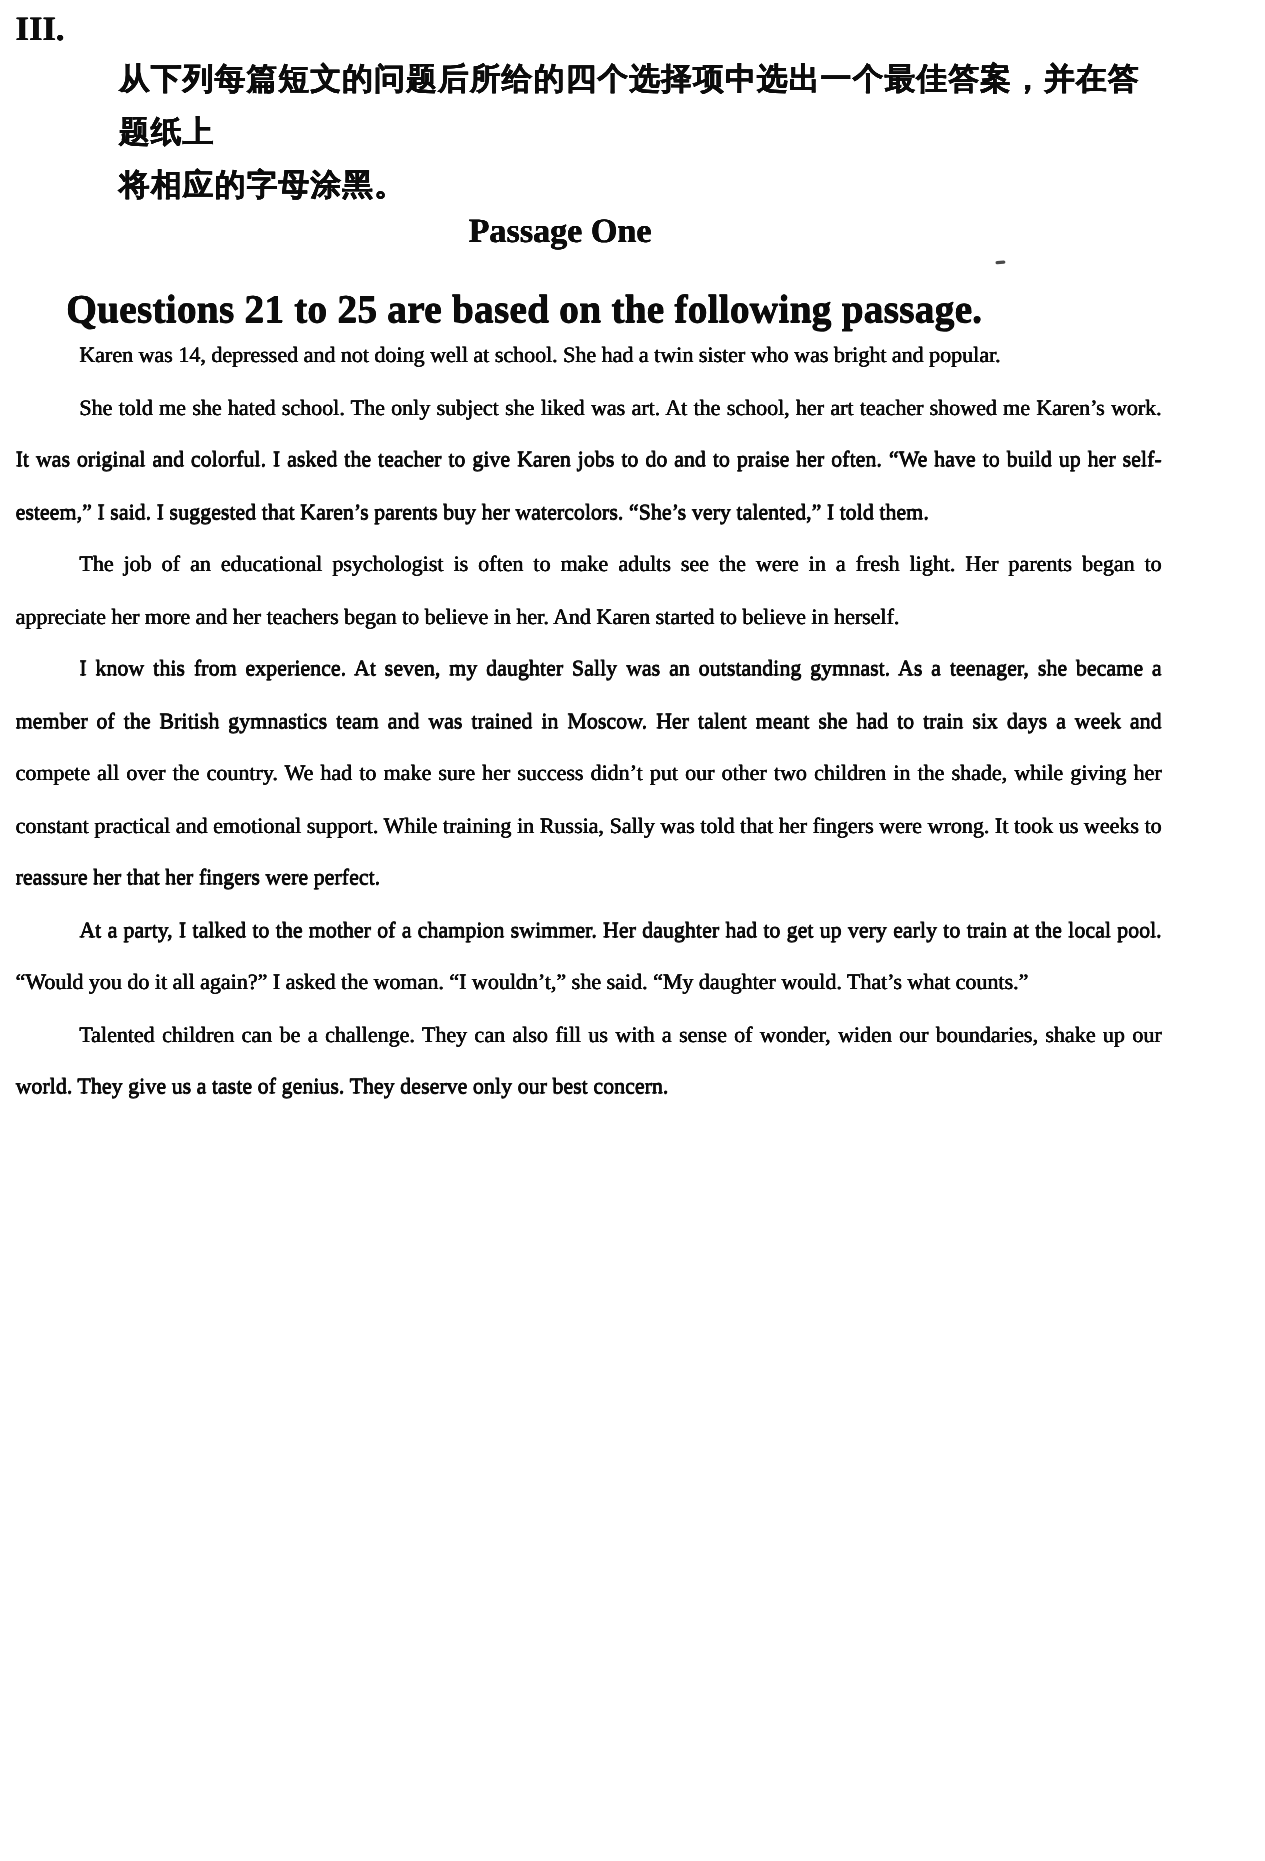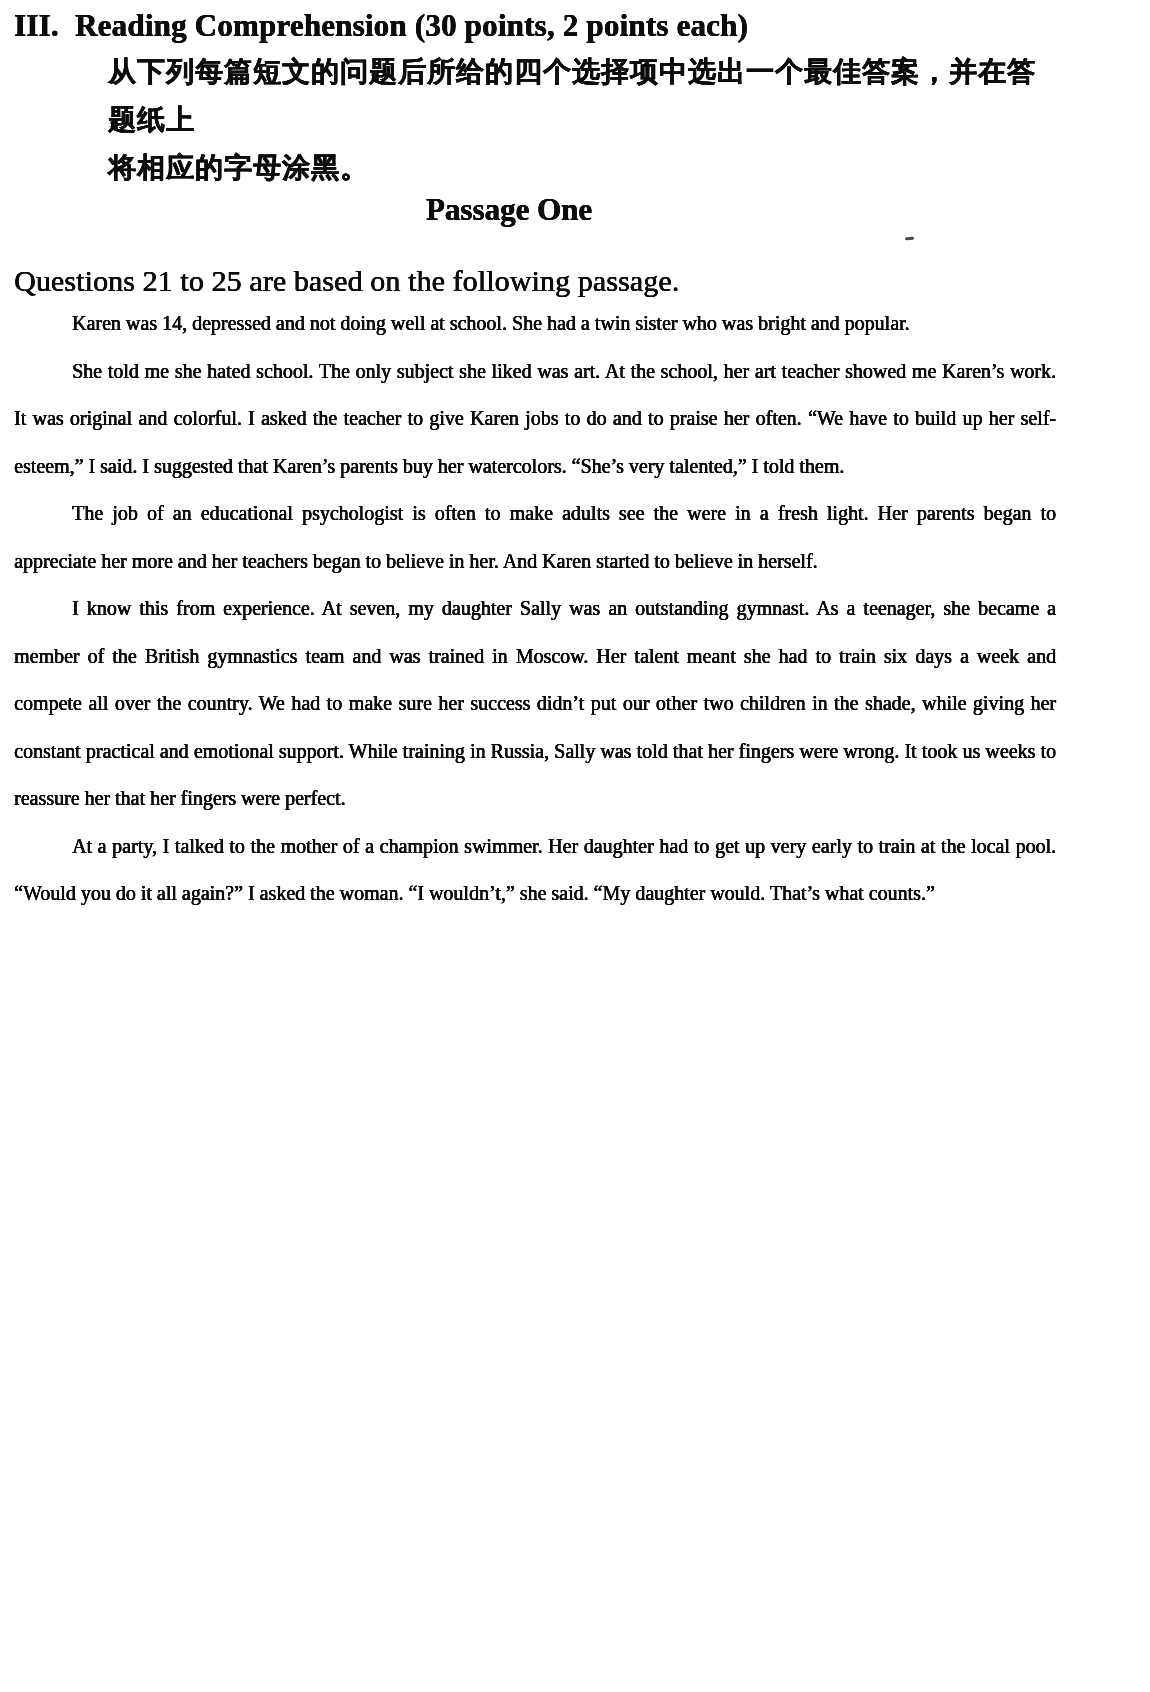--- a/index.html
+++ b/index.html
@@ -38,24 +38,25 @@
   }
   .passage-title {
     margin-right: 32px;
     text-align: center;
     font-weight: bold;
     font-size: 31px;
     line-height: 36px;
   }
   .lead {
     margin-top: 34px;
-    font-weight: normal;
-    font-size: 30px;
+    font-weight: bold;
+    font-size: 36px;
     line-height: 38px;
     letter-spacing: 0.1px;
+    margin-left: 46px;
   }
   .body-text {
     width: 1042px;
     font-size: 20px;
     line-height: 47.5px;
     text-align: justify;
   }
   .body-text p {
     margin: 0;
     text-indent: 58px;
@@ -72,35 +73,35 @@
     text-shadow: none;
   }
 </style>
 </head>
 <body>
 
 <div class="page">
 
   <div class="section-header">
     <span class="section-number">III.</span>
-    <span class="section-title">Reading Comprehension (30 points, 2 points each)</span>
   </div>
 
   <div class="instructions">
     <div>从下列每篇短文的问题后所给的四个选择项中选出一个最佳答案，并在答题纸上</div>
     <div>将相应的字母涂黑。</div>
   </div>
 
   <div class="passage-title">Passage One</div>
 
   <div class="lead">Questions 21 to 25 are based on the following passage.</div>
 
   <div class="body-text">
     <p>Karen was 14, depressed and not doing well at school. She had a twin sister who was bright and popular.</p>
     <p>She told me she hated school. The only subject she liked was art. At the school, her art teacher showed me Karen’s work. It was original and colorful. I asked the teacher to give Karen jobs to do and to praise her often. “We have to build up her self-esteem,” I said. I suggested that Karen’s parents buy her watercolors. “She’s very talented,” I told them.</p>
     <p>The job of an educational psychologist is often to make adults see the were in a fresh light. Her parents began to appreciate her more and her teachers began to believe in her. And Karen started to believe in herself.</p>
     <p>I know this from experience. At seven, my daughter Sally was an outstanding gymnast. As a teenager, she became a member of the British gymnastics team and was trained in Moscow. Her talent meant she had to train six days a week and compete all over the country. We had to make sure her success didn’t put our other two children in the shade, while giving her constant practical and emotional support. While training in Russia, Sally was told that her fingers were wrong. It took us weeks to reassure her that her fingers were perfect.</p>
     <p>At a party, I talked to the mother of a champion swimmer. Her daughter had to get up very early to train at the local pool. “Would you do it all again?” I asked the woman. “I wouldn’t,” she said. “My daughter would. That’s what counts.”</p>
+    <p>Talented children can be a challenge. They can also fill us with a sense of wonder, widen our boundaries, shake up our world. They give us a taste of genius. They deserve only our best concern.</p>
   </div>
 
   <div class="scan-mark"></div>
 
 </div>
 
 </body></html>

